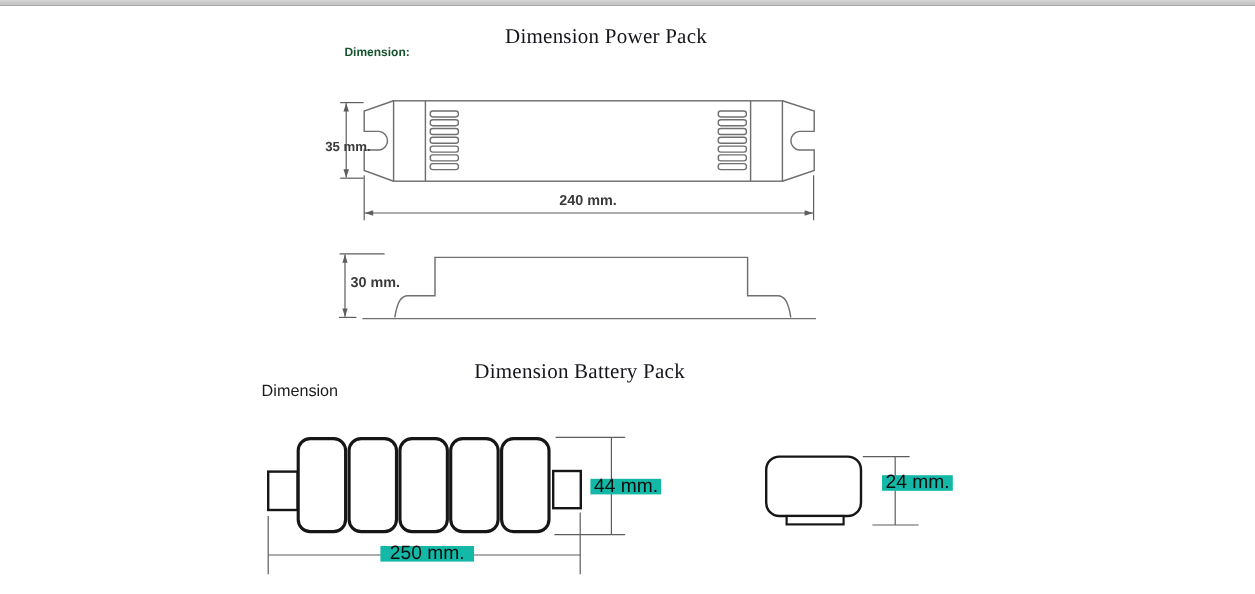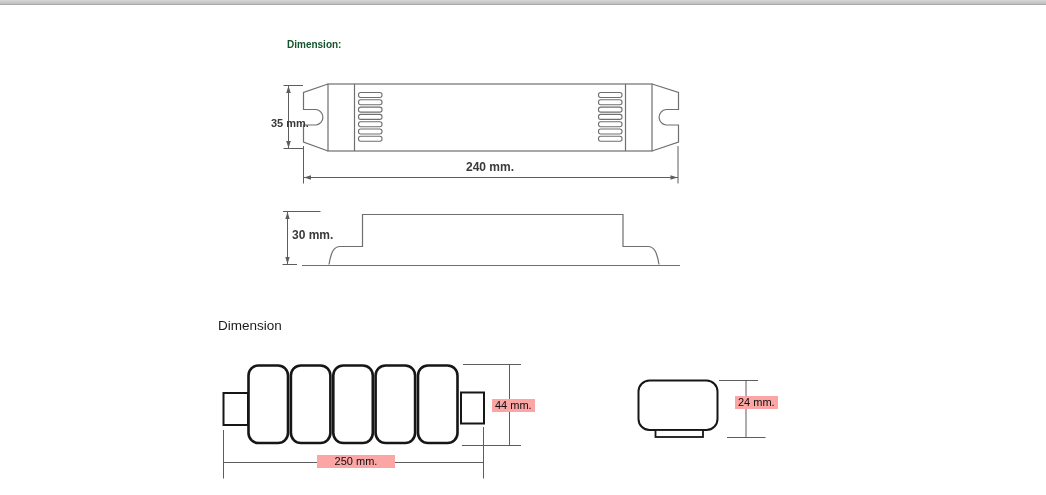--- a/index.html
+++ b/index.html
@@ -26,22 +26,22 @@
   .label-power   { left:287px; top:39px; }
   .label-battery { left:218px; top:318px; font-weight:500; font-size:13.5px; color:#1c1c1c; }
   .dim-label {
     position:absolute; color:#3a3a3a; font-size:12px; font-weight:600;
     white-space:nowrap; line-height:13px;
   }
   .dim-35  { left:271px; top:69px;  font-size:11px; font-weight:700;margin-top:48px; }
   .dim-240 { left:455px; top:161px; width:70px; text-align:center; }
   .dim-30  { left:292px; top:229px; }
   .dim-44, .dim-140, .dim-24 {
-    font-weight:400; color:#0d0d0d; font-size:11px;
-    background:#fca5a5; padding:0 3px;
+    font-weight:400; color:#0d0d0d; font-size:16px;
+    background:#14b8a6; padding:0 3px;
   }
   .dim-44  { left:492px; top:399px; }
   .dim-140 { left:317px; top:455px; width:72px; text-align:center; }
   .dim-24  { left:735px; top:396px; }
 </style>
 </head>
 <body>
 
 <div class="stage">
 
@@ -135,24 +135,26 @@
       <rect x="655.5" y="430" width="47.5" height="7" stroke-width="1.8"></rect>
     </g>
 
     <g stroke="#5d5d5d" stroke-width="1">
       <line x1="719" y1="380.5" x2="758" y2="380.5"></line>
       <line x1="727" y1="437.5" x2="765.5" y2="437.5"></line>
       <line x1="746" y1="380.5" x2="746" y2="437.5"></line>
     </g>
   </svg>
 
+  <div class="diagram-title title-power">Dimension Power Pack</div>
   <div class="section-label label-power">Dimension:</div>
 
   <div class="dim-label dim-35">35 mm.</div>
   <div class="dim-label dim-240">240 mm.</div>
   <div class="dim-label dim-30">30 mm.</div>
 
+  <div class="diagram-title title-battery">Dimension Battery Pack</div>
   <div class="section-label label-battery">Dimension</div>
 
   <div class="dim-label dim-44">44 mm.</div>
   <div class="dim-label dim-140">250 mm.</div>
   <div class="dim-label dim-24">24 mm.</div>
 </div>
 
 </body></html>

